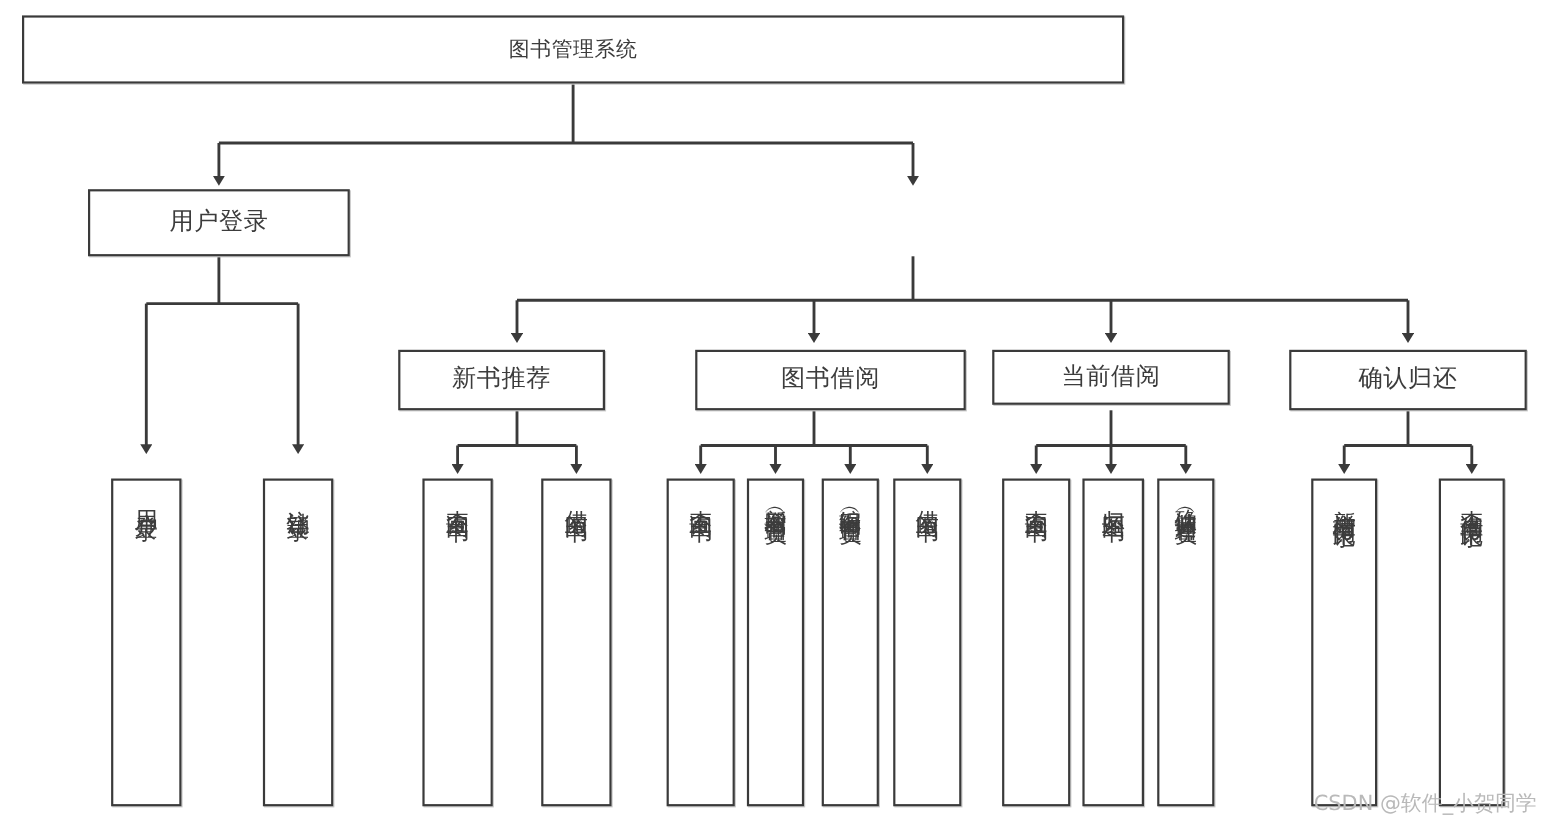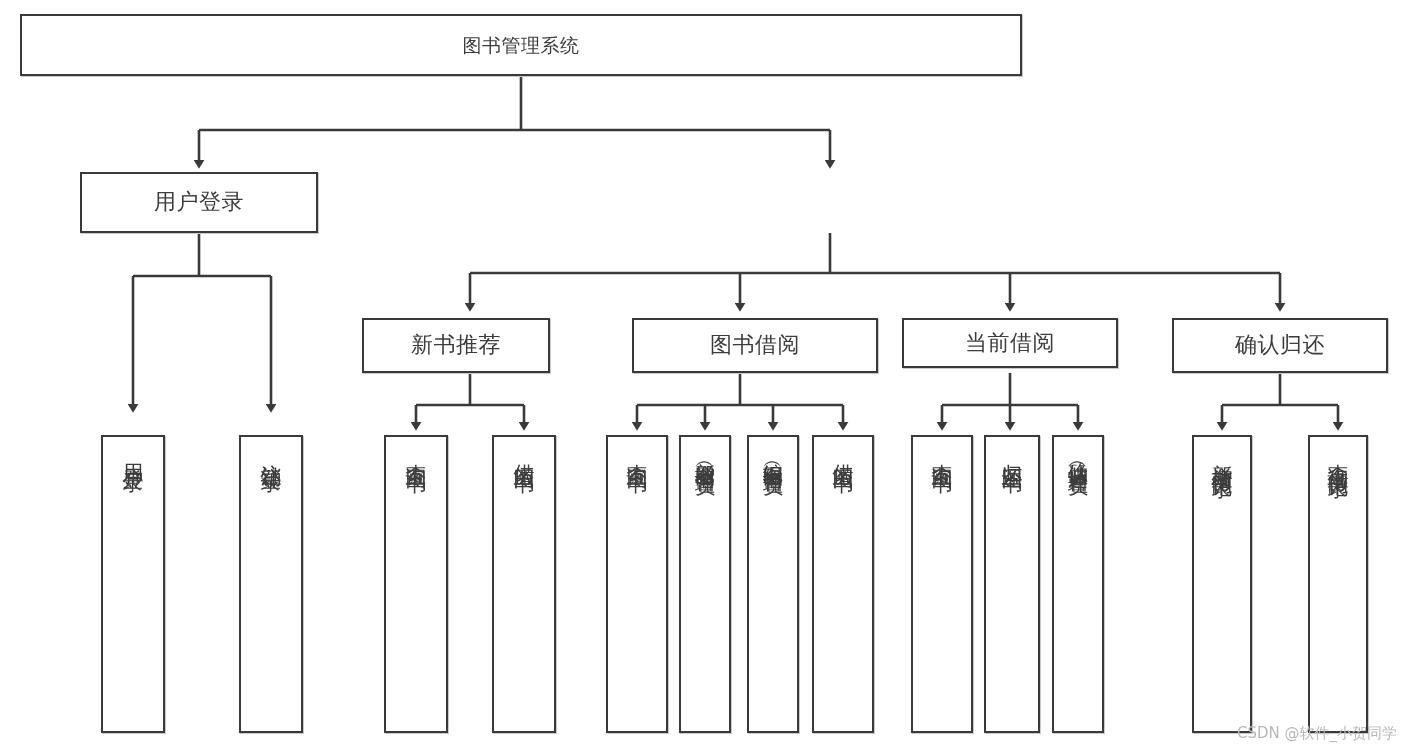--- a/index.html
+++ b/index.html
@@ -66,21 +66,21 @@
     white-space: nowrap;
   }
   .v-node.narrow .node-label {
     font-size: 20px;
     letter-spacing: 2px;
   }
   .watermark {
     position: absolute;
     right: 8px;
     bottom: 4px;
-    font-size: 15px;
+    font-size: 19px;
     color: #b9b9b9;
     white-space: nowrap;
     z-index: 5;
     font-family: "DejaVu Sans", "Liberation Sans", sans-serif;
   }
 </style>
 </head>
 <body>
 
 <div id="canvas">

